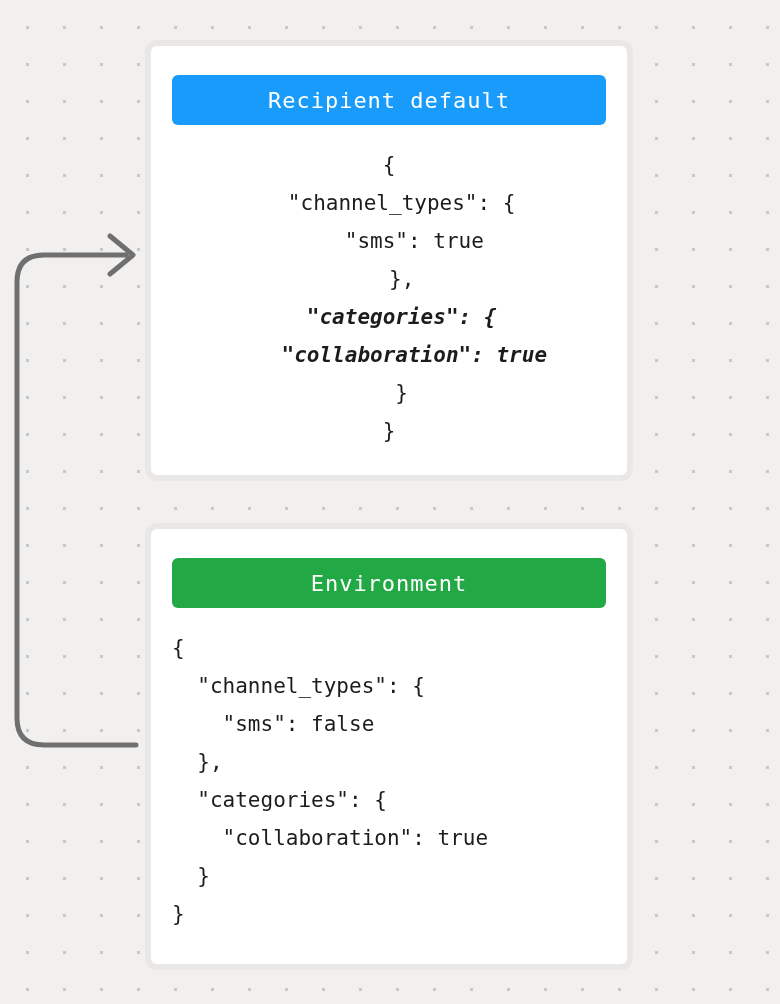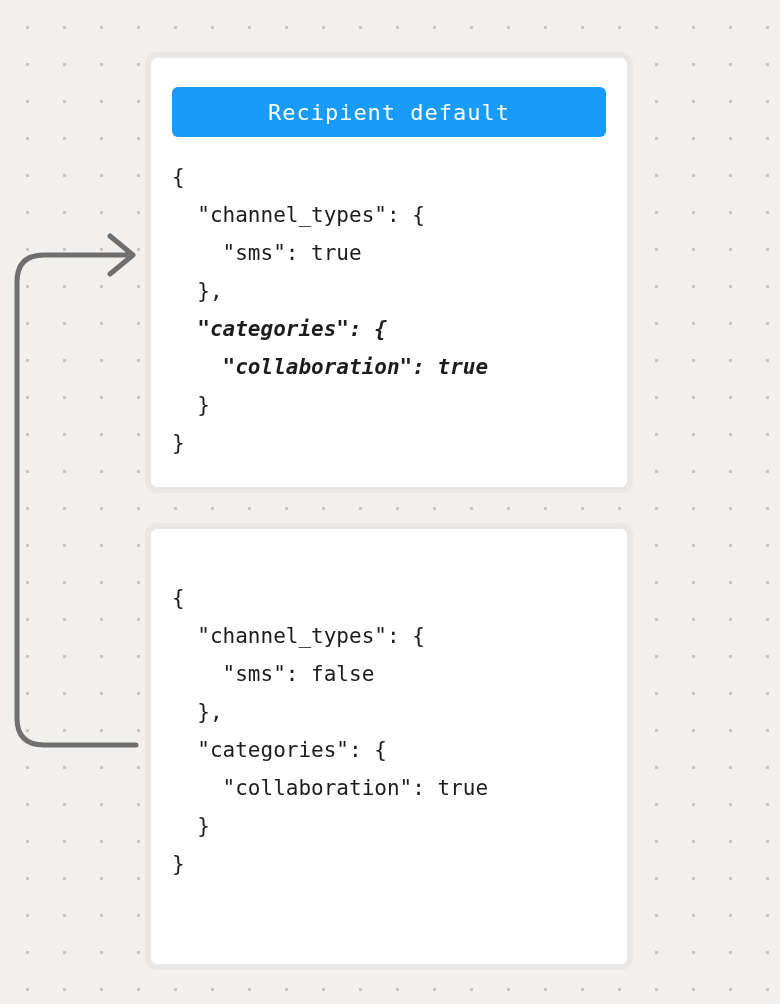--- a/index.html
+++ b/index.html
@@ -17,21 +17,21 @@
   }
   .card {
     position: absolute;
     left: 145px;
     width: 488px;
     background: #ffffff;
     border: 6px solid #e9e8e7;
     border-radius: 12px;
     padding: 29px 21px 24px 21px;
   }
-  .card-top { top: 52px; height: 441px; }
+  .card-top { top: 40px; height: 441px; text-align: center; }
   .card-bottom { top: 523px; height: 447px; }
   .card-header {
     height: 50px;
     border-radius: 6px;
     display: flex;
     align-items: center;
     justify-content: center;
     color: #ffffff;
     font-size: 22px;
     letter-spacing: 1px;
@@ -71,20 +71,23 @@
     <div class="code-line" data-em="false">    "sms": true</div>
     <div class="code-line" data-em="false">  },</div>
     <div class="code-line" data-em="true">  "categories": {</div>
     <div class="code-line" data-em="true">    "collaboration": true</div>
     <div class="code-line" data-em="false">  }</div>
     <div class="code-line" data-em="false">}</div>
   </div>
 </div>
 
 <div class="card card-bottom">
+  <div class="card-header" style="background: rgb(35, 168, 70);">
+    <span>Environment</span>
+  </div>
   <div class="code-block">
     <div class="code-line" data-em="false">{</div>
     <div class="code-line" data-em="false">  "channel_types": {</div>
     <div class="code-line" data-em="false">    "sms": false</div>
     <div class="code-line" data-em="false">  },</div>
     <div class="code-line" data-em="false">  "categories": {</div>
     <div class="code-line" data-em="false">    "collaboration": true</div>
     <div class="code-line" data-em="false">  }</div>
     <div class="code-line" data-em="false">}</div>
   </div>

